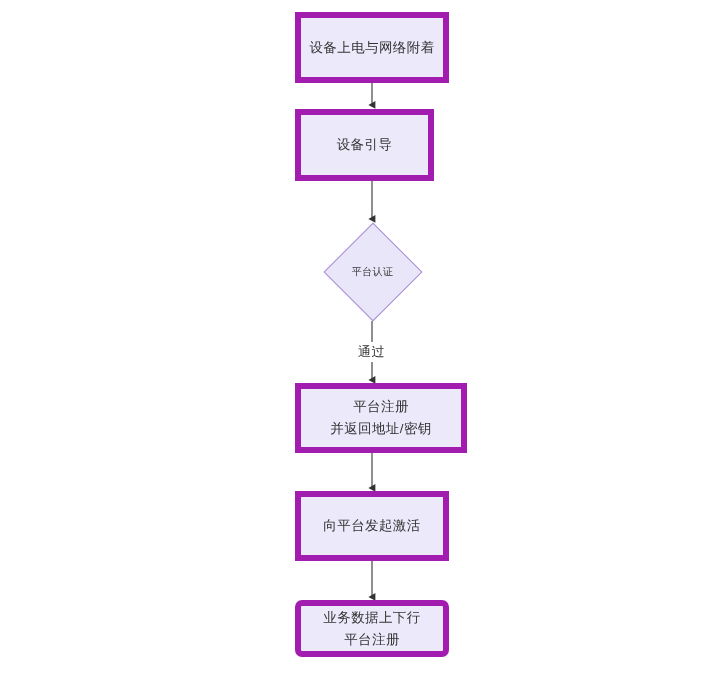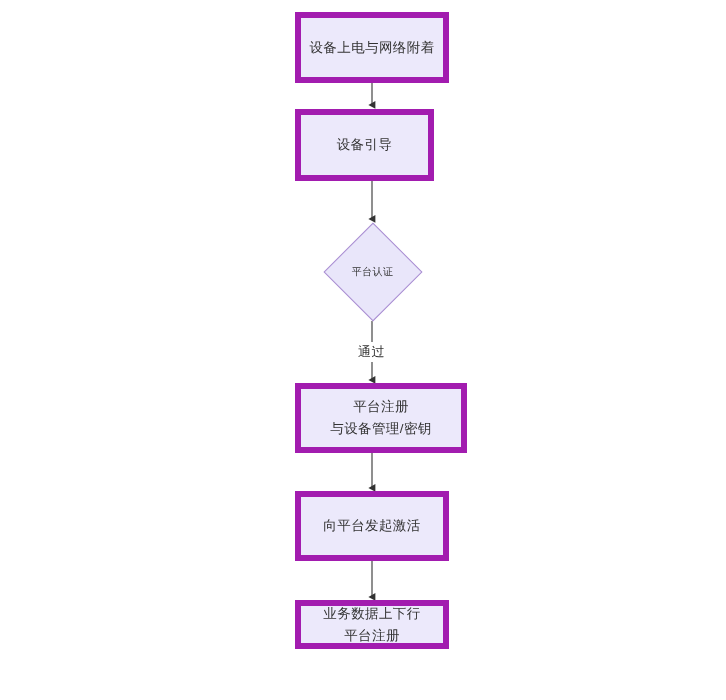--- a/index.html
+++ b/index.html
@@ -113,25 +113,25 @@
 
   <div class="decision-wrap" style="left:324px; top:222px; width:97px; height:99px;">
     <div class="node-decision" style="left:13.5px; top:14.5px; width:70px; height:70px;"></div>
     <span class="decision-label">平台认证</span>
   </div>
 
   <div class="edge-label" style="left:356px; top:342px;">通过</div>
 
   <div class="node" style="left:295px; top:383px; width:172px; height:70px;">
     <span class="line">平台注册</span>
-    <span class="line">与设备管理/密钥</span>
+    <span class="line">并返回地址/密钥</span>
   </div>
 
   <div class="node" style="left:295px; top:491px; width:154px; height:70px;">
     <span class="line">向平台发起激活</span>
   </div>
 
-  <div class="node" style="left:295px; top:600px; width:154px; height:49px;">
+  <div class="node" style="left:295px; top:600px; width:154px; height:57px;border-radius:7px;">
     <span class="line">业务数据上下行</span>
     <span class="line">平台注册</span>
   </div>
 
 </div>
 
 </body></html>

